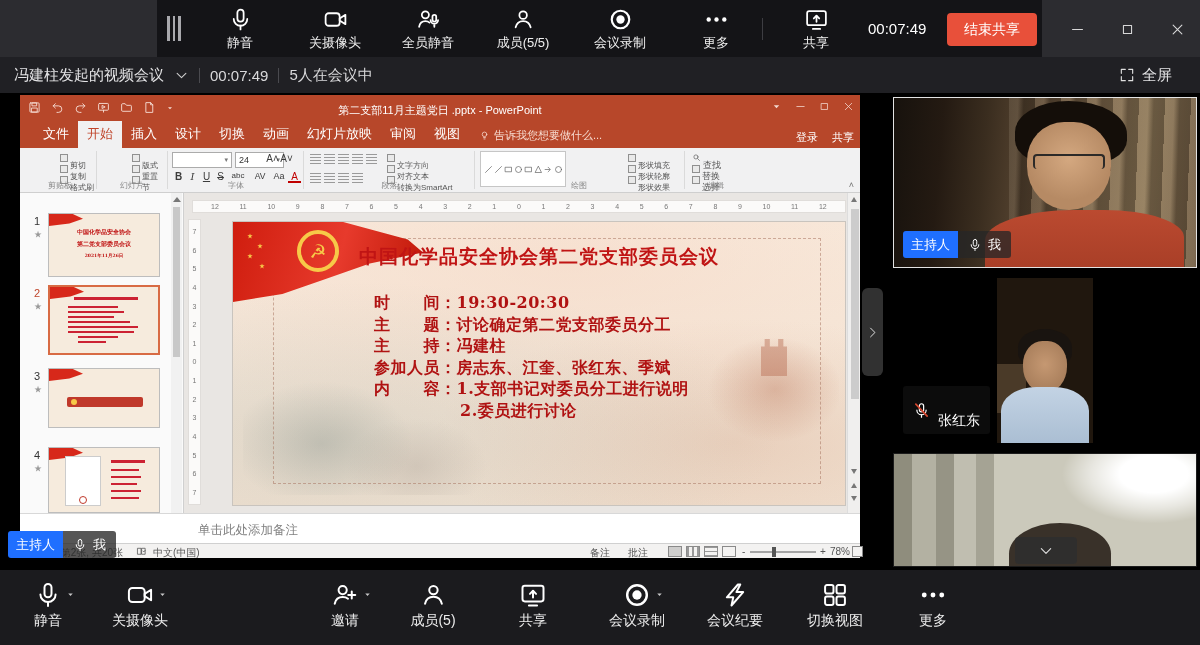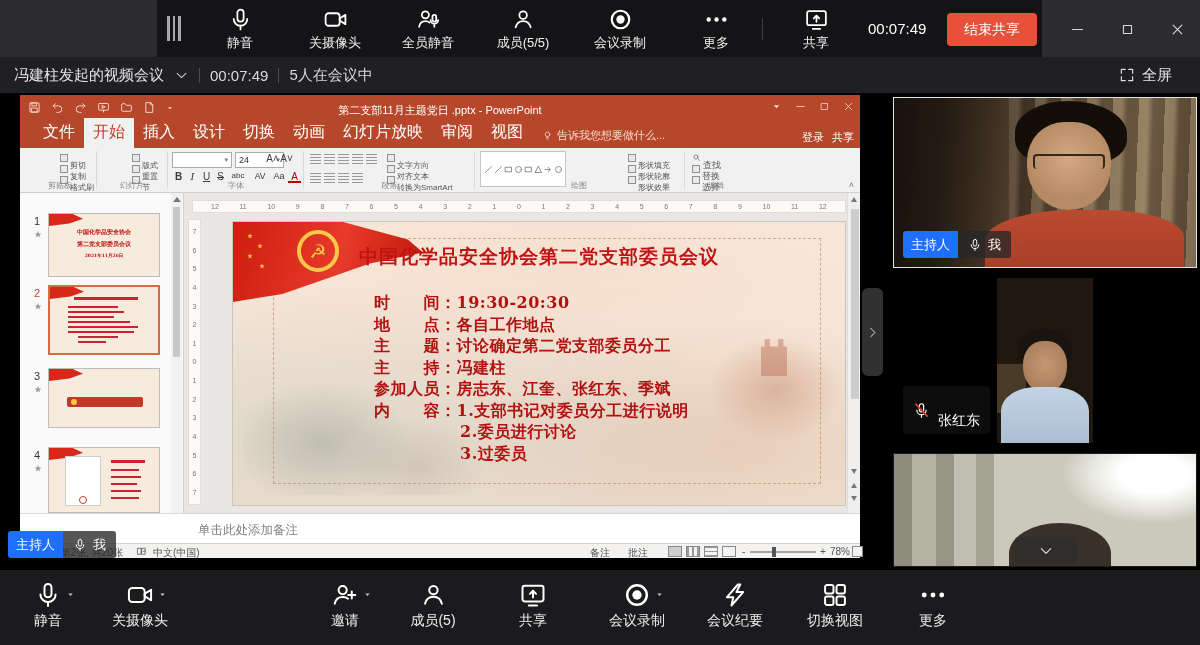--- a/index.html
+++ b/index.html
@@ -40,25 +40,25 @@
 
   
   #ppt { left:20px; top:95px; width:840px; height:463px; background:#f1f1f2; font-family:"Liberation Sans",sans-serif; }
   .ppt-titlebar { left:0; top:0; width:840px; height:30px; background:#b7472a; display:flex; align-items:center; }
   .qat { position:absolute; left:8px; top:6px; display:flex; gap:10px; align-items:center; }
   .qat .ic { width:13px; height:13px; color:#f6ddd4; cursor:pointer; }
   .ppt-name { position:absolute; left:0; width:840px; text-align:center; top:8px; color:#fff; font-size:11px; }
   .ppt-winctl { position:absolute; right:6px; top:6px; display:flex; gap:13px; }
   .ppt-winctl .ic { width:11px; height:11px; color:#f3d9cf; cursor:pointer; }
   .ppt-tabs { left:0; top:30px; width:840px; height:23px; background:#b7472a; display:flex; align-items:flex-end; padding-left:14px; }
-  .ppt-tab { color:#fff; font-size:16px; padding:4px 9px 5px; cursor:pointer; white-space:nowrap; }
+  .ppt-tab { color:#fff; font-size:13px; padding:4px 9px 5px; cursor:pointer; white-space:nowrap; }
   .ppt-tab.active { background:#f1f1f2; color:#c0452b; }
   .tellme { display:flex; align-items:center; gap:4px; margin-left:10px; padding-bottom:5px; color:#f6d9ce; font-size:11px; cursor:pointer; }
   .tellme .ic { width:11px; height:11px; color:#f6d9ce; }
-  .ppt-tabs-right { position:absolute; right:6px; top:35px; display:flex; gap:8px; align-items:center; }
+  .ppt-tabs-right { position:absolute; right:6px; top:35px; display:flex; gap:14px; align-items:center; }
   .ppt-tabs-right span { color:#fff; font-size:11px; cursor:pointer; }
 
   .ppt-ribbon { left:0; top:53px; width:840px; height:45px; background:#f1f1f2; border-bottom:1px solid #cfcfcf; }
   .rgroup-label { position:absolute; bottom:1px; width:100%; text-align:center; font-size:8px; color:#8a8a8a; }
   .rg { position:absolute; top:0; height:44px; }
   .rdiv { position:absolute; top:3px; width:1px; height:38px; background:#dadada; }
   .bigbtn { position:absolute; display:flex; flex-direction:column; align-items:center; cursor:pointer;margin-top:43px; }
   .bigbtn .t { font-size:8.5px; color:#444; line-height:1.1; text-align:center; }
   .clipicon { width:15px; height:17px; background:#e8e8e8; border:1px solid #9b9b9b; border-radius:2px; position:relative; }
   .clipicon::after { content:""; position:absolute; left:3px; top:3px; width:8px; height:12px; background:#fff; border:1px solid #b0702f; }
@@ -743,34 +743,32 @@
         <div class="emblem">☭</div>
         <span class="fstar" style="left:14px;top:10px">★</span>
         <span class="fstar" style="left:24px;top:20px">★</span>
         <span class="fstar" style="left:14px;top:30px">★</span>
         <span class="fstar" style="left:26px;top:40px">★</span>
         <div class="slide-title">中国化学品安全协会第二党支部委员会议</div>
         <div class="slide-body">
 
             <div class="slide-line">时　　间：19:30-20:30</div>
 
-            <div class="slide-line">地　　点：各自工作地点</div>
 
 
             <div class="slide-line">主　　题：讨论确定第二党支部委员分工</div>
 
             <div class="slide-line">主　　持：冯建柱</div>
 
             <div class="slide-line">参加人员：房志东、江奎、张红东、季斌</div>
 
             <div class="slide-line">内　　容：1.支部书记对委员分工进行说明</div>
 
             <div class="slide-line ind">2.委员进行讨论</div>
 
-            <div class="slide-line ind">3.过委员</div>
           </div>
       </div>
 
       <div class="sscroll">
         <span class="tri up" style="top:4px"></span>
         <span class="bar"></span>
         <span class="tri dn" style="top:276px"></span>
         <span class="tri up" style="top:290px"></span>
         <span class="tri dn" style="top:303px"></span>
       </div>

